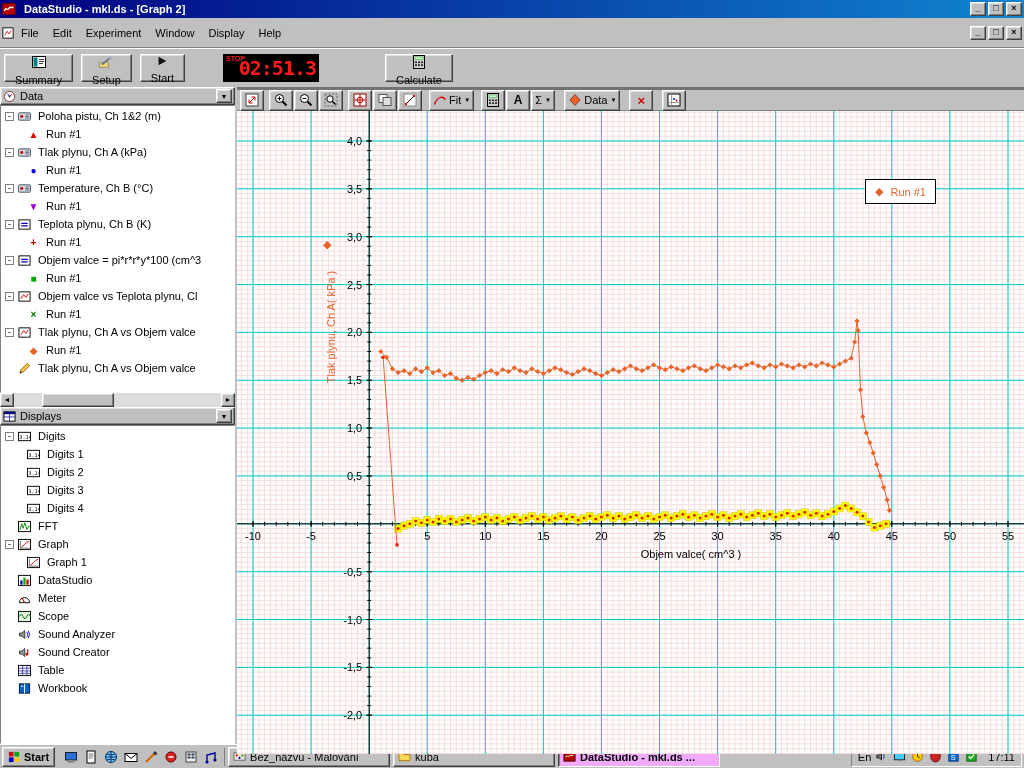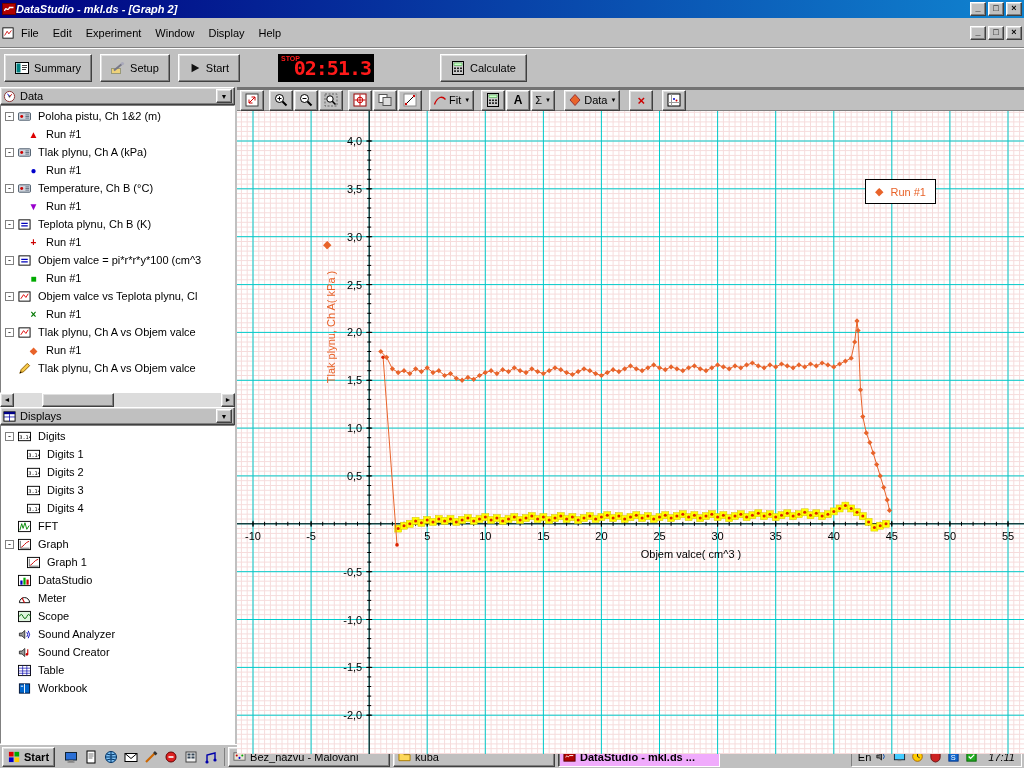--- a/index.html
+++ b/index.html
@@ -4,30 +4,30 @@
 <style>
   * { box-sizing:border-box; margin:0; padding:0; }
   html,body { width:1024px; height:768px; overflow:hidden; }
   body { font-family:"Liberation Sans","DejaVu Sans",sans-serif; font-size:11px; color:#000; }
   .screen { width:1024px; height:768px; background:#c0c0c0; display:flex; flex-direction:column; }
 
   .r3 { border:1px solid; border-color:#fff #404040 #404040 #fff; box-shadow:inset -1px -1px 0 #808080, inset 1px 1px 0 #dfdfdf; background:#c0c0c0; }
   .s3 { border:1px solid; border-color:#808080 #fff #fff #808080; }
 
   .titlebar { height:18px; background:linear-gradient(90deg,#000080,#1084d0); color:#fff; display:flex; align-items:center; padding:0 2px; flex:0 0 auto; }
-  .titlebar .title { font-weight:bold; margin-left:0; flex:1; white-space:nowrap;font-style:italic; }
+  .titlebar .title { font-weight:bold; margin-left:8px; flex:1; white-space:nowrap; }
   .tb-btn { width:16px; height:14px; font-size:9px; line-height:11px; text-align:center; color:#000; margin-left:2px; font-weight:bold; }
   .ticon { display:inline-flex; align-items:center; }
 
   .menubar { height:29px; display:flex; align-items:center; padding:8px 2px; flex:0 0 auto; }
   .menu-item { padding:2px 7px; }
   .mdi-ctrls { margin-left:auto; display:flex; }
 
   .toolbar { height:40px; display:flex; align-items:center; padding:5px 4px; flex:0 0 auto; border-top:1px solid #808080; box-shadow:inset 0 1px 0 #fff; }
-  .toolbtn { height:28px; display:flex; align-items:center; gap:5px; padding:0 10px; margin-right:8px; white-space:nowrap; }
+  .toolbtn { height:28px; display:flex; align-items:center; gap:5px; padding:0 10px; margin-right:8px; white-space:nowrap;flex-direction:column; }
   .timer { width:96px; height:28px; background:#000; position:relative; margin-left:30px; flex:0 0 auto; }
   .timer .digits { display:block; font-family:"DejaVu Sans Mono",monospace; color:#ff1a1a; font-size:20px; font-weight:bold; text-align:right; line-height:28px; padding-right:3px; letter-spacing:-1px; }
   .timer .stop { position:absolute; top:1px; left:3px; font-size:7px; color:#ff1a1a; font-weight:bold; }
   .calc-btn { margin-left:66px; }
 
   .main { flex:1; display:flex; min-height:0; }
   .left-panel { width:235px; flex:0 0 auto; display:flex; flex-direction:column; background:#c0c0c0; }
   .panel-header { height:18px; flex:0 0 auto; display:flex; align-items:center; gap:4px; padding:0 2px; }
   .panel-header .dd { margin-left:auto; width:16px; height:14px; font-size:7px; line-height:13px; text-align:center; }
   .tree { background:#fff; overflow:hidden; padding-top:1px; }
@@ -62,21 +62,21 @@
   .x-axis-label { position:absolute; left:378px; top:437px; width:152px; text-align:center; color:#000; }
 
   .taskbar { height:24px; flex:0 0 auto; border-top:1px solid #fff; display:flex; align-items:center; padding:0 2px; gap:3px; }
   .start-btn { height:20px; display:flex; align-items:center; gap:3px; padding:0 5px; font-weight:bold; flex:0 0 auto; }
   .ql { display:flex; align-items:center; gap:2px; padding:0 4px; border-right:1px solid #808080; flex:0 0 auto; }
   .ql-ic { display:inline-flex; width:18px; height:18px; align-items:center; justify-content:center; }
   .tasks { display:flex; gap:3px; flex:0 0 auto; }
   .task-btn { width:162px; height:20px; display:flex; align-items:center; gap:4px; padding:0 4px; overflow:hidden; white-space:nowrap; }
   .task-btn.active { border-color:#404040 #fff #fff #404040; box-shadow:inset 1px 1px 0 #808080; background:#f0abfc; font-weight:bold; }
   .tray { margin-left:auto; height:20px; display:flex; align-items:center; gap:4px; padding:0 6px; flex:0 0 auto; }
-  .tray .clock { padding-left:4px;font-style:italic; }
+  .tray .clock { padding-left:4px; }
   .tray-ic { display:inline-flex; width:15px; height:15px; align-items:center; }
 </style>
 </head>
 <body>
 
 <div class="screen">
 
   <div class="titlebar">
     <span class="ticon" id="app-icon">
         <svg width="14" height="14" viewBox="0 0 14 14">

